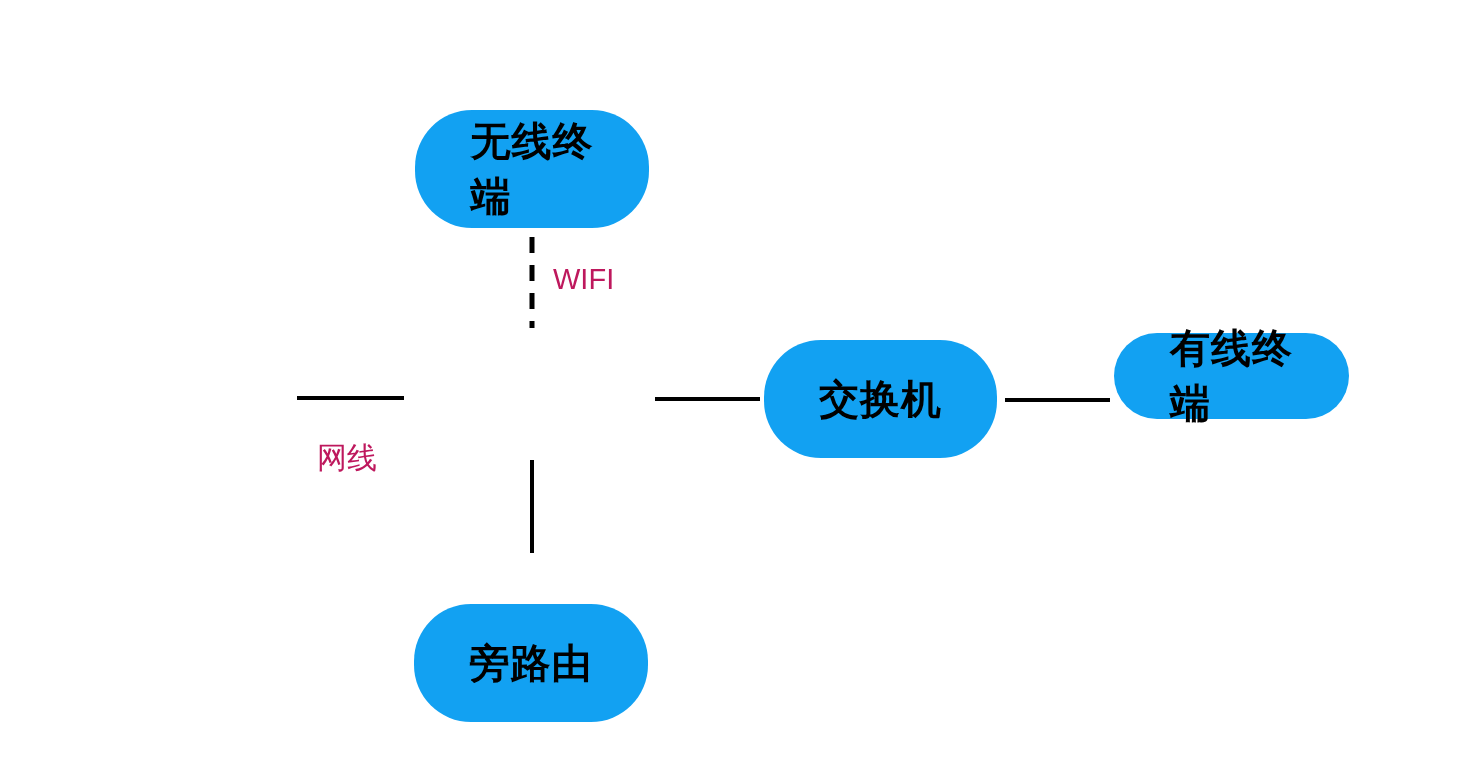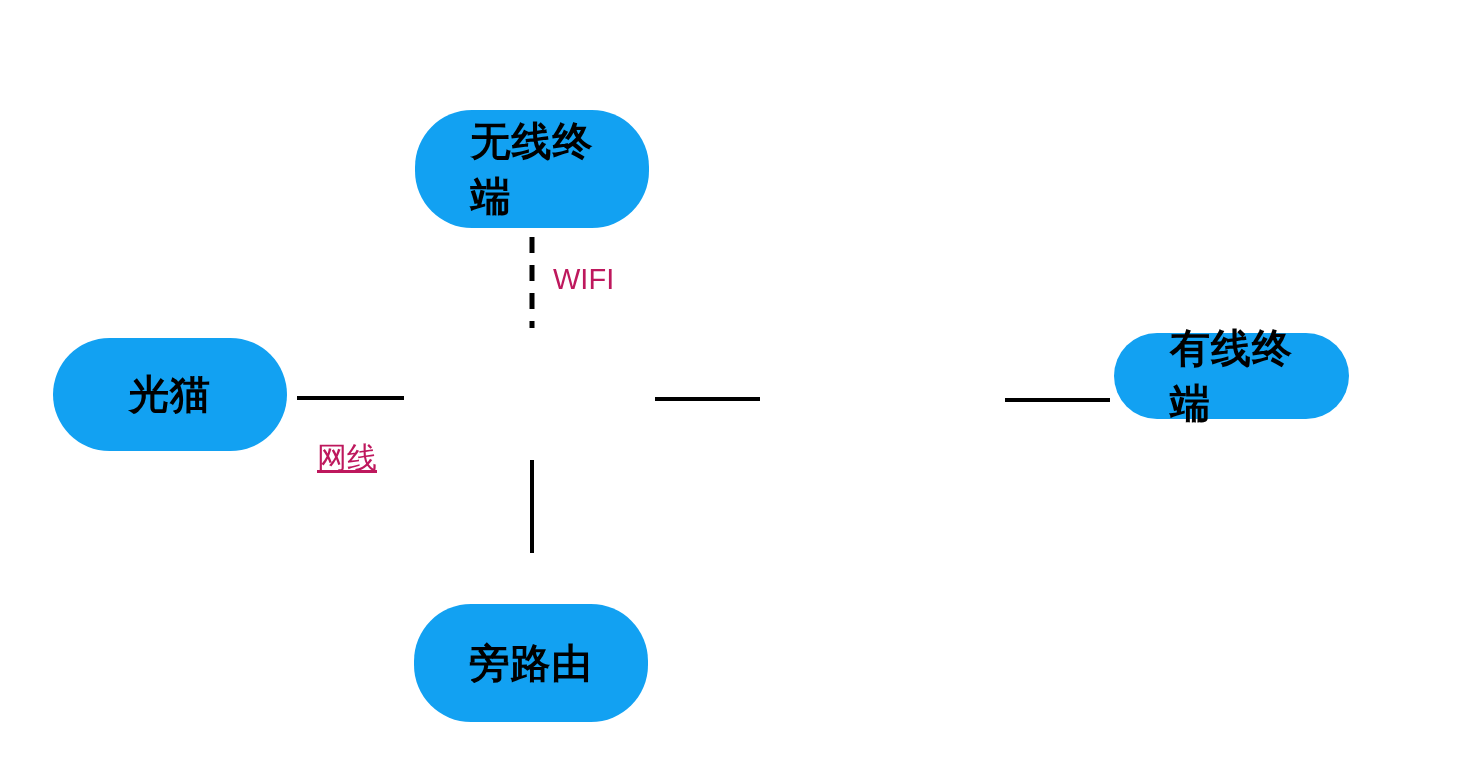--- a/index.html
+++ b/index.html
@@ -44,45 +44,45 @@
   .node-switch    { left: 764px; top: 340px; width: 233px; height: 118px; }
   .node-wired     { left: 1114px; top: 333px; width: 235px; height: 86px; }
   .node-siderouter{ left: 414px; top: 562px; width: 234px; height: 118px; margin-top: 42px; }
   .edge-label {
     position: absolute;
     color: #be185d;
     font-weight: 400;
     white-space: nowrap;
   }
   .edge-label-wifi  { left: 553px; top: 263px; font-size: 29px; }
-  .edge-label-cable { left: 317px; top: 438px; font-size: 30px; text-decoration: underline; }
+  .edge-label-cable { left: 317px; top: 438px; font-size: 30px; }
 </style>
 </head>
 <body>
 
 <div class="canvas">
 
   <svg class="edges" viewBox="0 0 1458 782" xmlns="http://www.w3.org/2000/svg" aria-hidden="true">
     <line x1="532" y1="237" x2="532" y2="328" stroke="#000000" stroke-width="5" stroke-dasharray="16 12"></line>
     <line x1="297" y1="398" x2="404" y2="398" stroke="#000000" stroke-width="4"></line>
     <line x1="655" y1="399" x2="760" y2="399" stroke="#000000" stroke-width="4"></line>
     <line x1="1005" y1="400" x2="1110" y2="400" stroke="#000000" stroke-width="4"></line>
     <line x1="532" y1="460" x2="532" y2="553" stroke="#000000" stroke-width="4"></line>
   </svg>
 
   <div class="node node-wireless">
     <span class="node-label">无线终
 端</span>
   </div>
 
-  <div class="node node-modem">
-    <span class="node-label">光猫</span>
-  </div>
 
 
+  <div class="node node-switch">
+    <span class="node-label">交换机</span>
+  </div>
 
   <div class="node node-wired">
     <span class="node-label">有线终
 端</span>
   </div>
 
   <div class="node node-siderouter">
     <span class="node-label">旁路由</span>
   </div>
 

